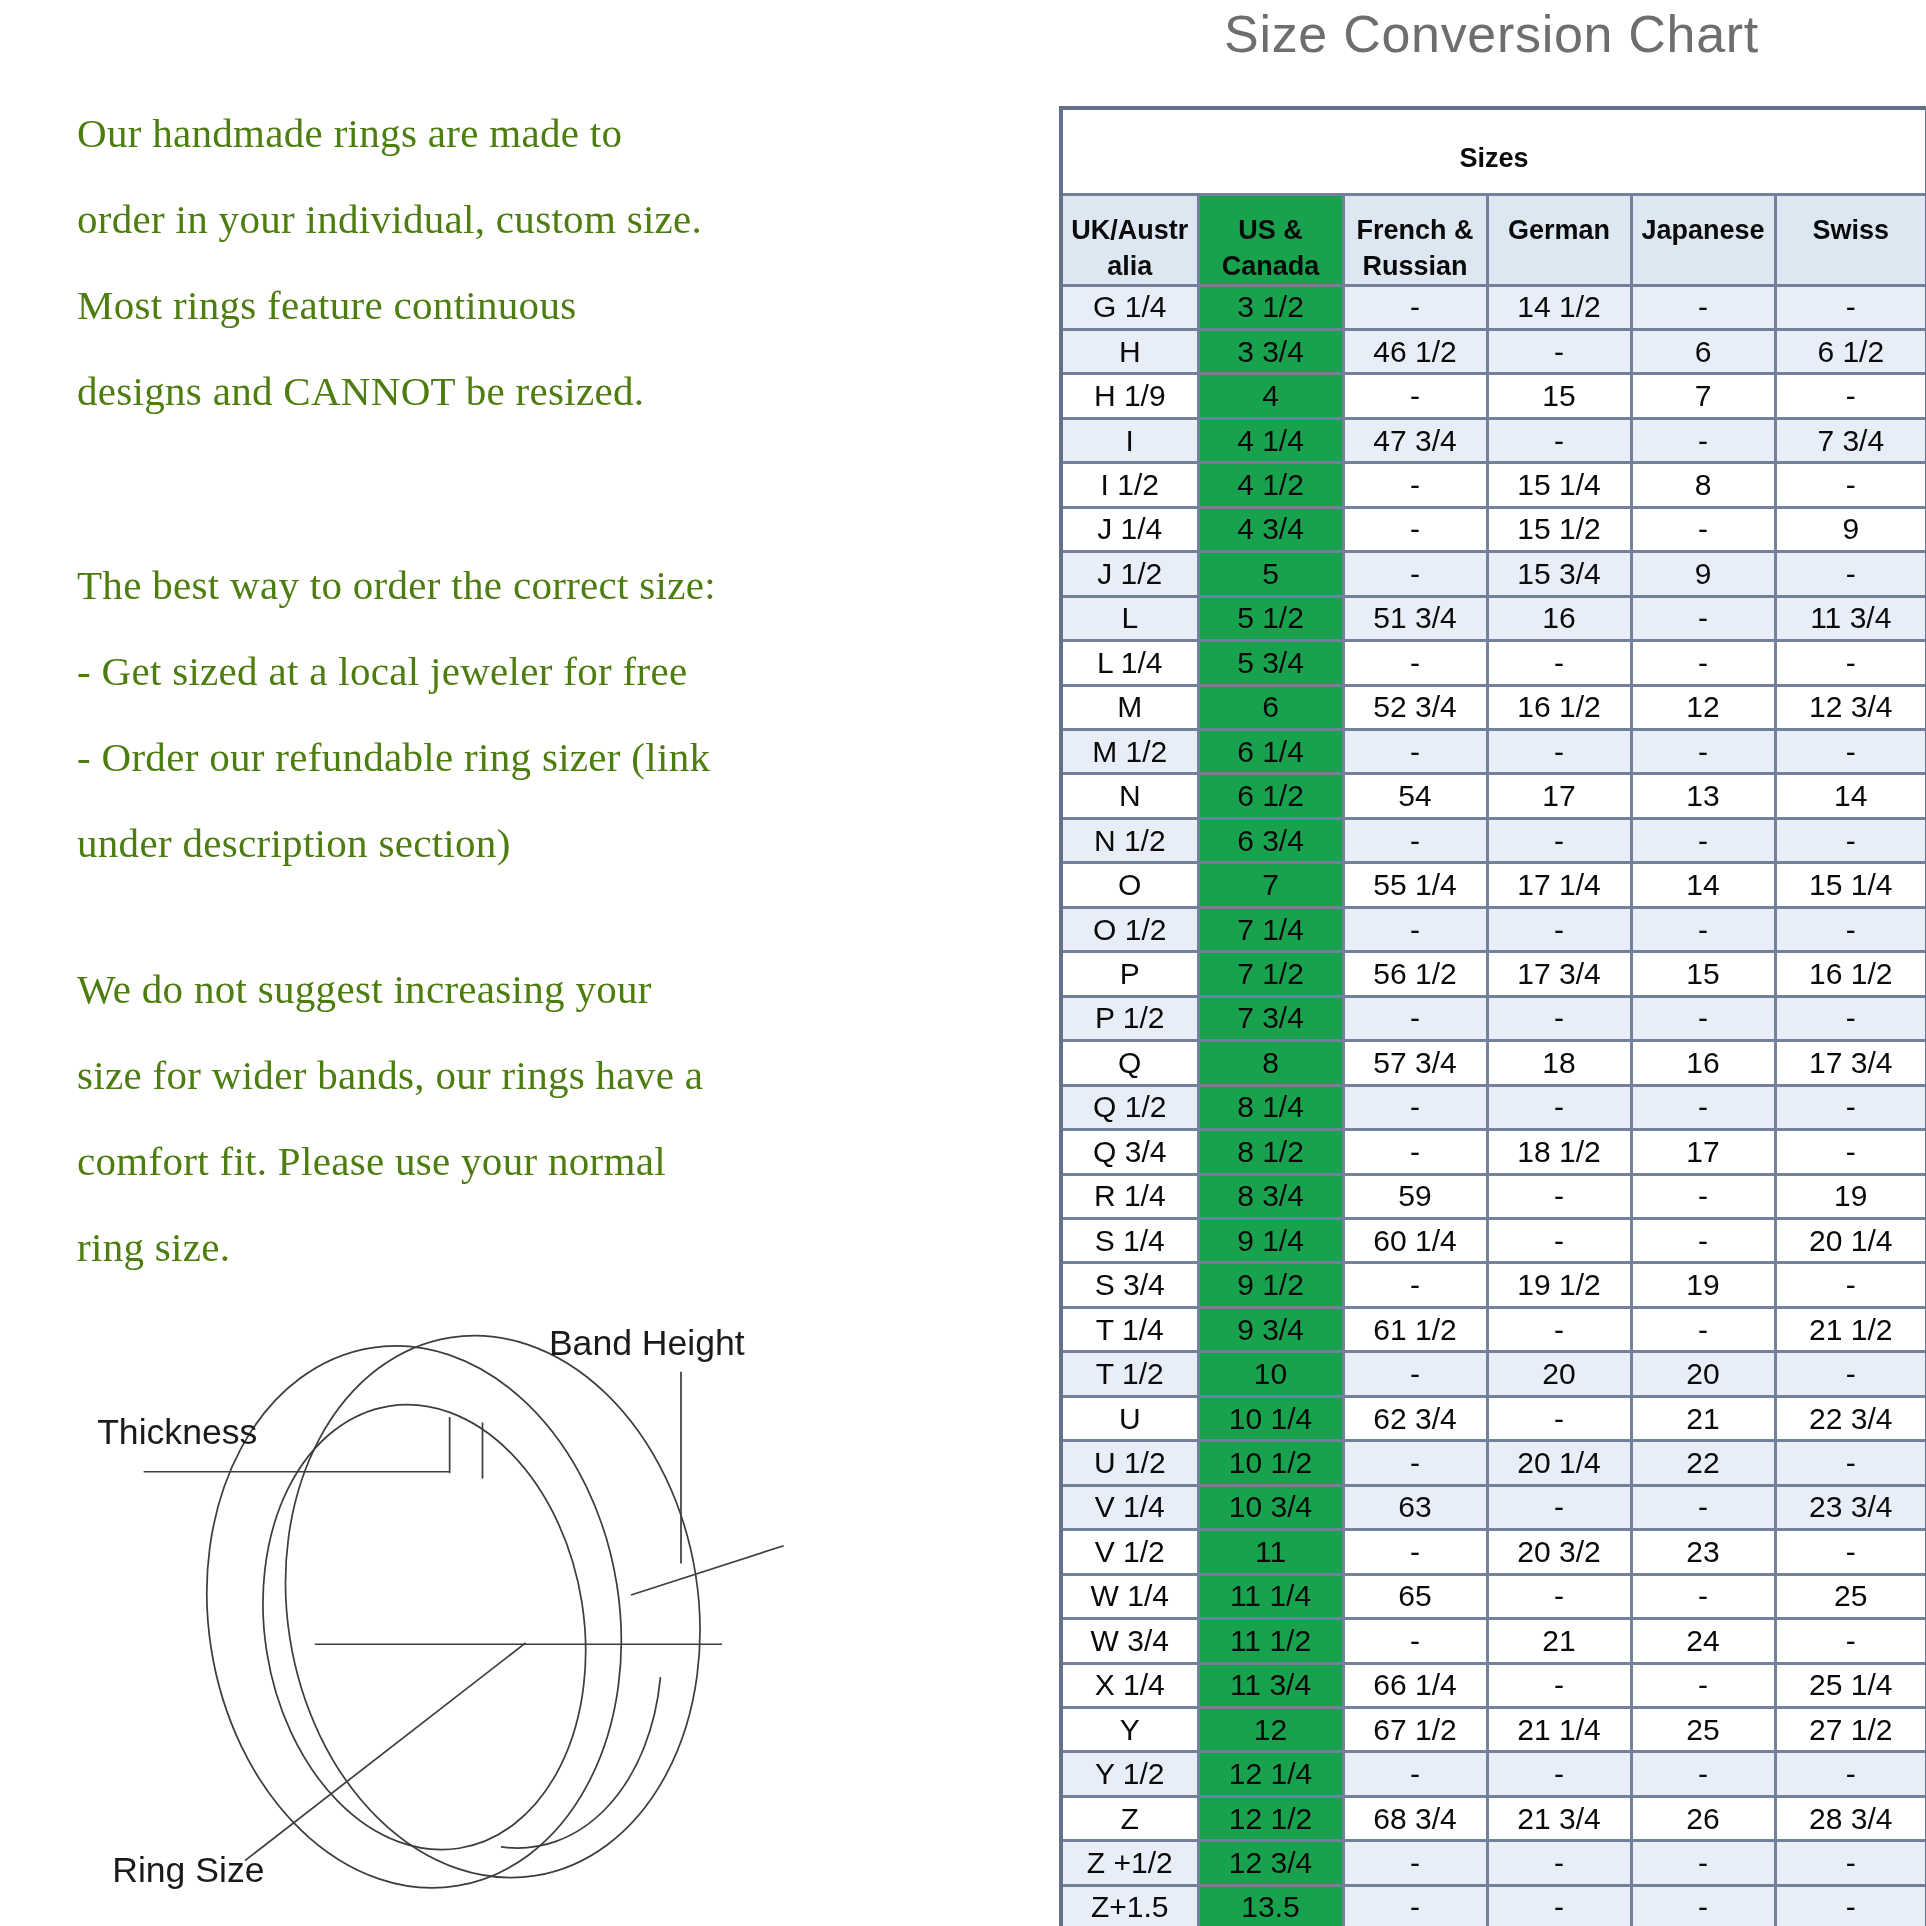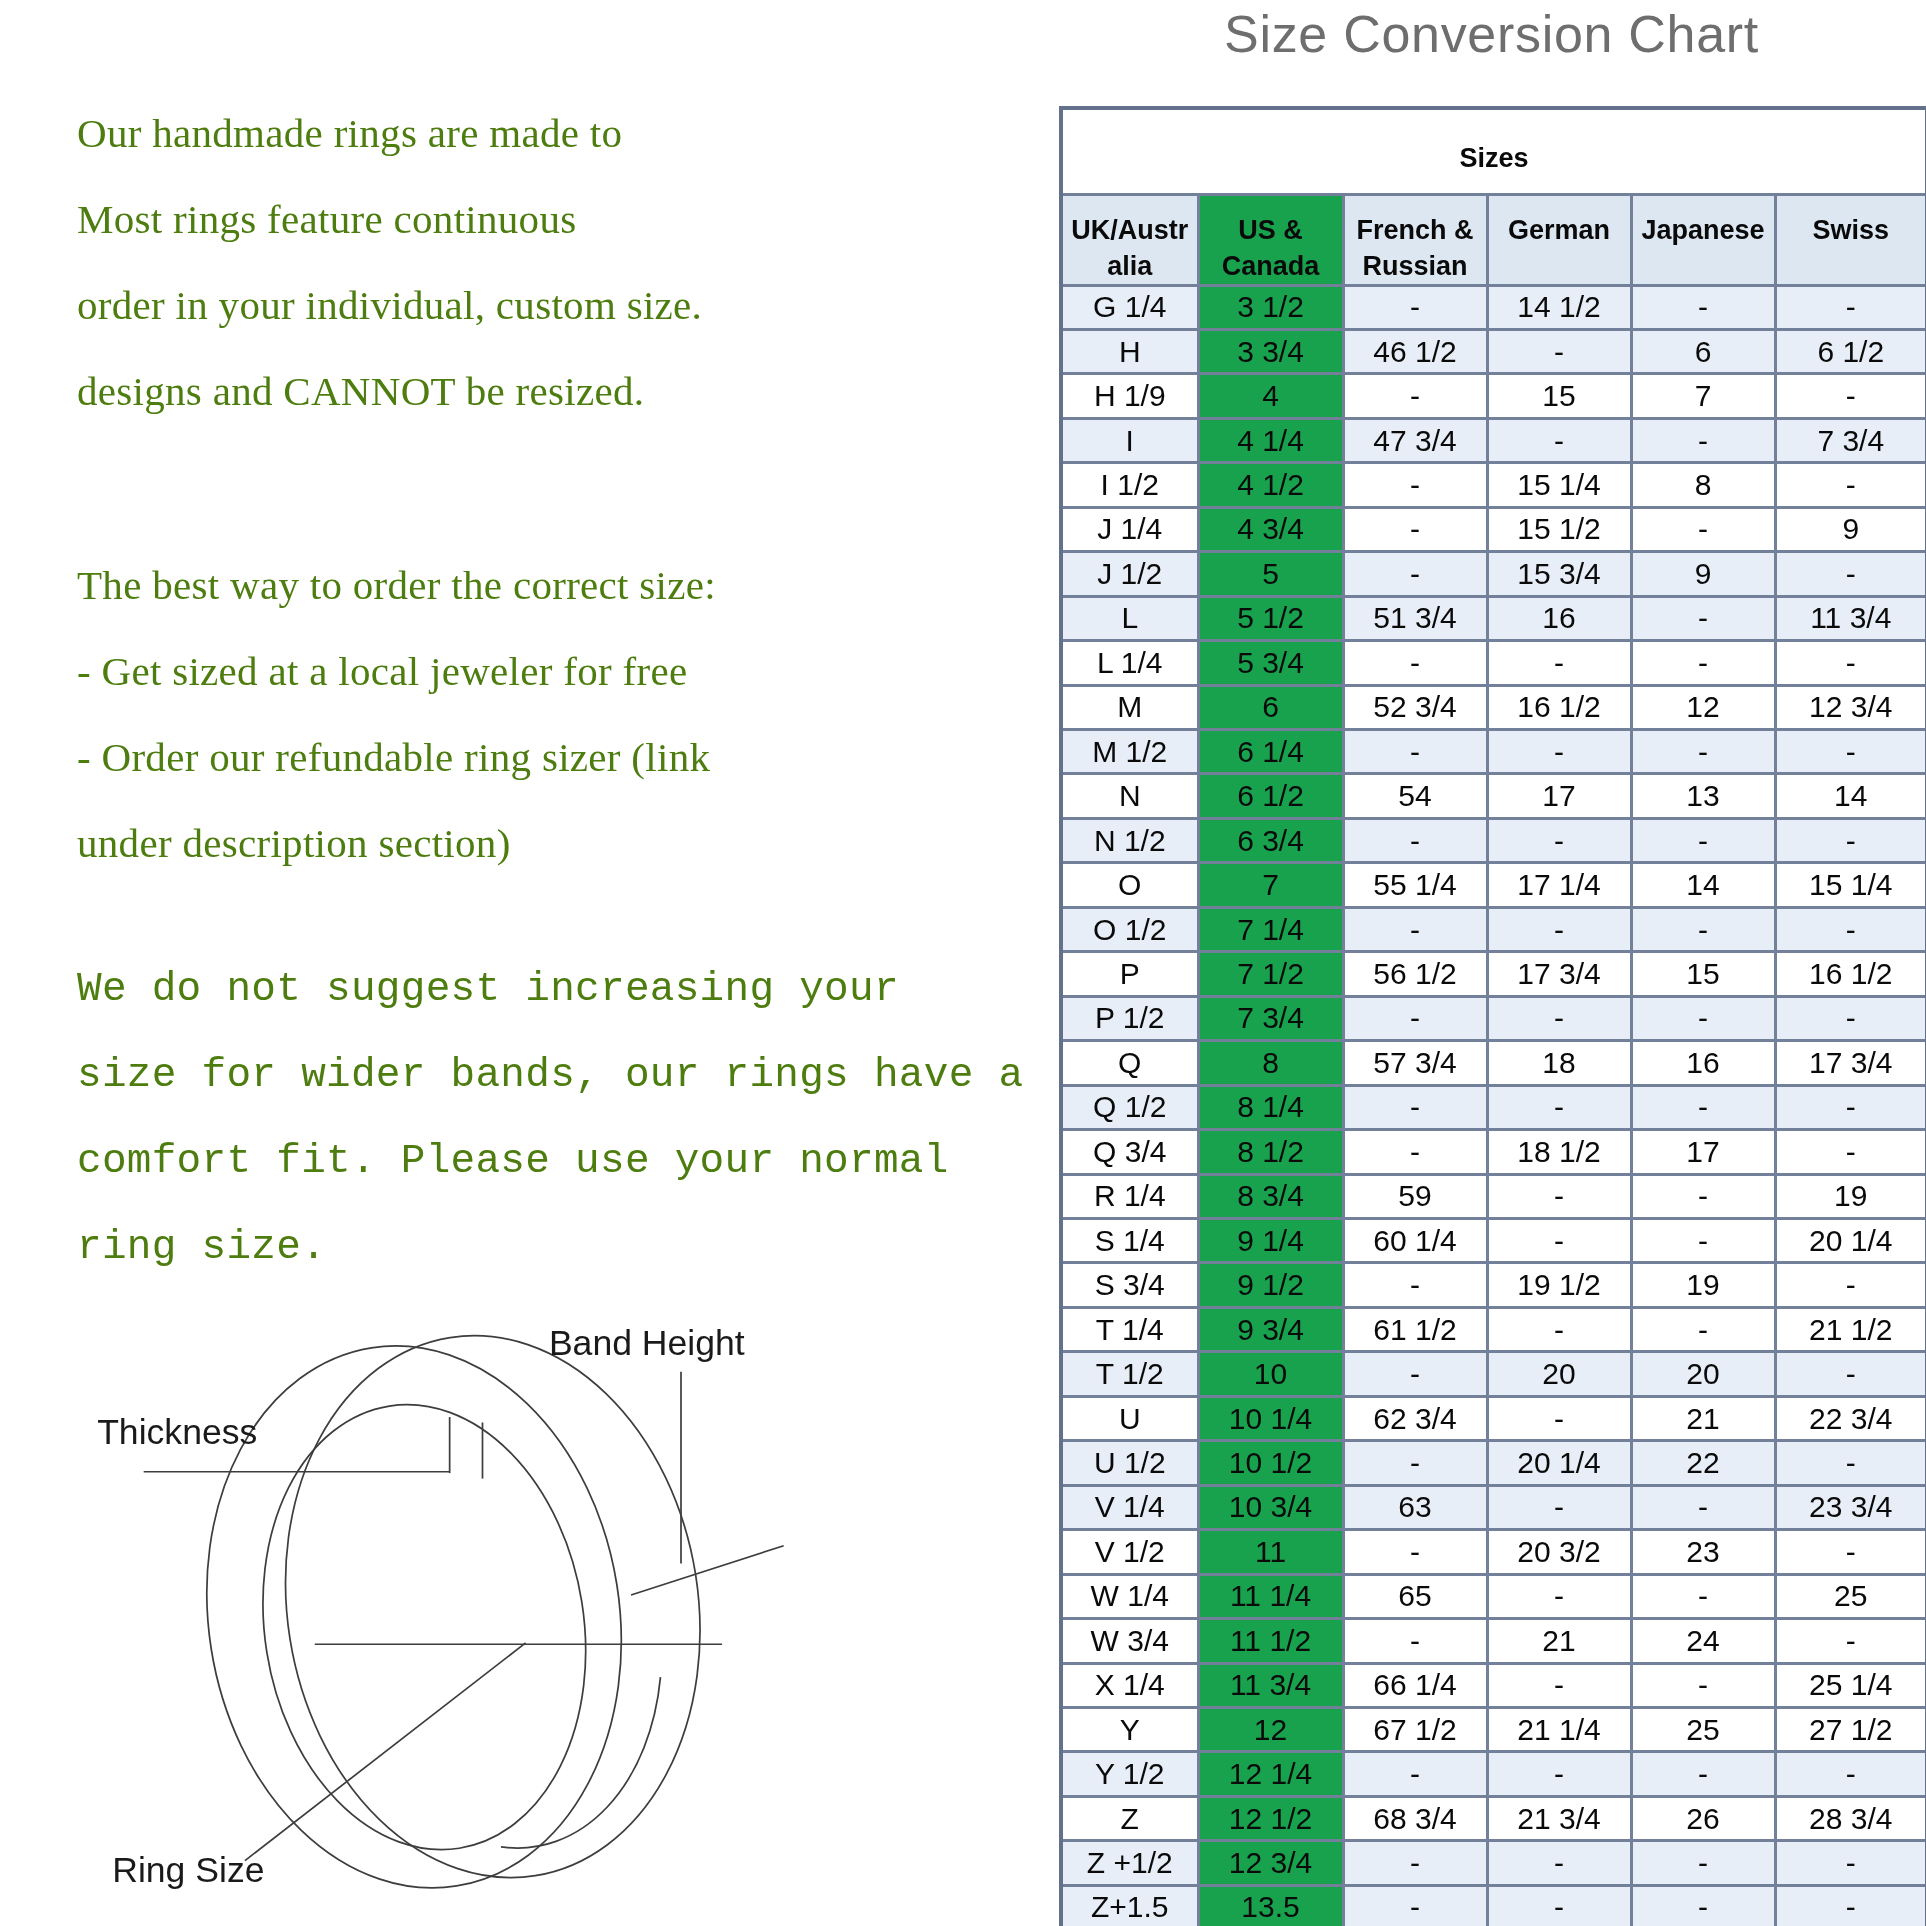--- a/index.html
+++ b/index.html
@@ -21,21 +21,21 @@
 
   
   .para{
     position:absolute;left:77px;width:992px;
     font-family:"Liberation Serif","DejaVu Serif",serif;
     font-size:41px;line-height:86px;color:#4d7c0f;
     letter-spacing:0.3px;
   }
   .para.p1{top:90px;}
   .para.p2{top:542px;}
-  .para.p3{top:946px;font-family:Liberation Mono, monospace;}
+  .para.p3{top:946px;}
 
   
   .ring-diagram{position:absolute;left:41px;top:1254px;width:883px;height:671px;}
   .ring-diagram .stroke{fill:none;stroke:#3d3d3d;stroke-width:2.5;}
   .ring-diagram text{
     font-family:"Liberation Sans",sans-serif;font-size:52px;fill:#1a1a1a;
   }
 
   
   .chart-title{
@@ -66,22 +66,22 @@
   tr.shaded td{background:var(--row-blue);}
   th.green,td.green{background:var(--green) !important;}
 </style>
 </head>
 <body>
 
 <div class="page">
 
   <div class="para p1">
     <div>Our handmade rings are made to</div>
+    <div>order in your individual, custom size.</div>
     <div>Most rings feature continuous</div>
-    <div>order in your individual, custom size.</div>
     <div>designs and CANNOT be resized.</div>
   </div>
   <div class="para p2">
     <div>The best way to order the correct size:</div>
     <div>- Get sized at a local jeweler for free</div>
     <div>- Order our refundable ring sizer (link</div>
     <div>under description section)</div>
   </div>
   <div class="para p3">
     <div>We do not suggest increasing your</div>

